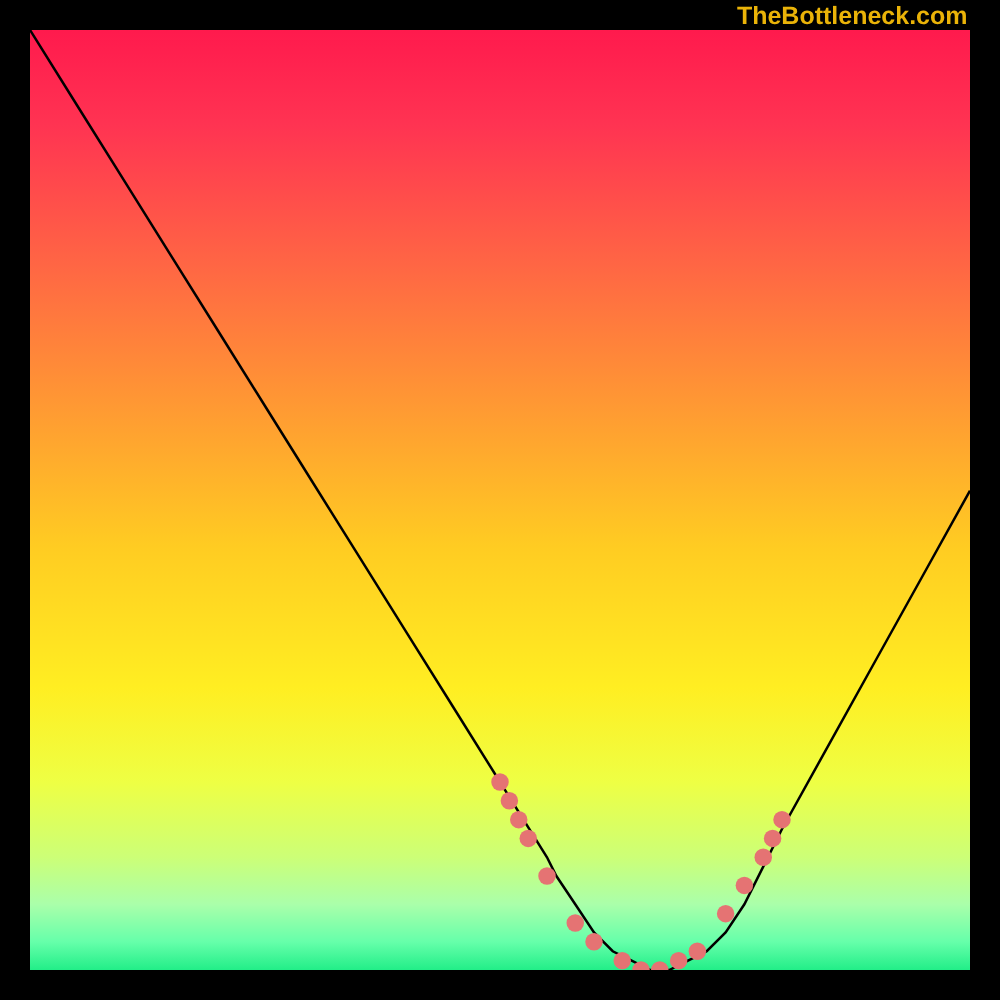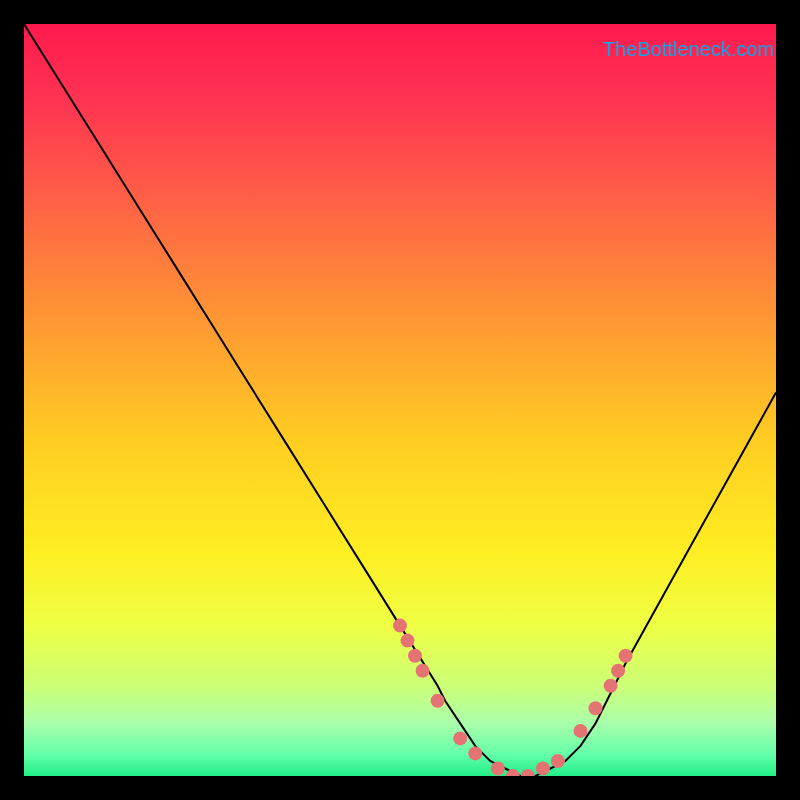--- a/index.html
+++ b/index.html
@@ -22,25 +22,24 @@
     position: absolute;
     left: 0;
     top: 0;
     width: 100%;
     height: 100%;
   }
   .watermark {
     position: absolute;
     top: 2px;
     right: 26px;
-    color: #0ea5e9;
+    color: #eab308;
     font-size: 20px;
-    font-weight: 400;
+    font-weight: 700;
     z-index: 10;
-    margin-top: 36px;
   }
   svg.curve {
     position: absolute;
     left: 0;
     top: 0;
     width: 100%;
     height: 100%;
     z-index: 5;
   }
 </style>

